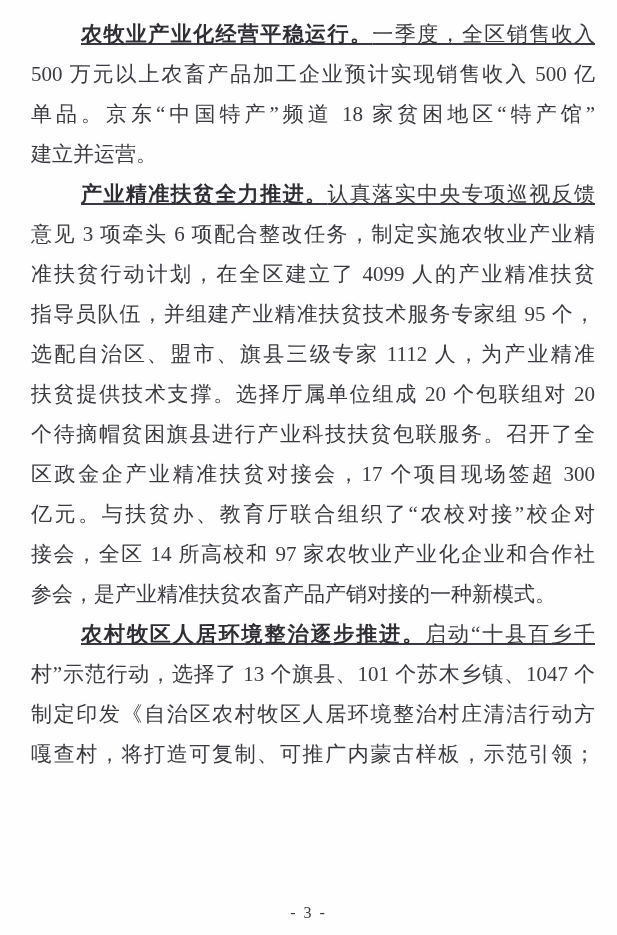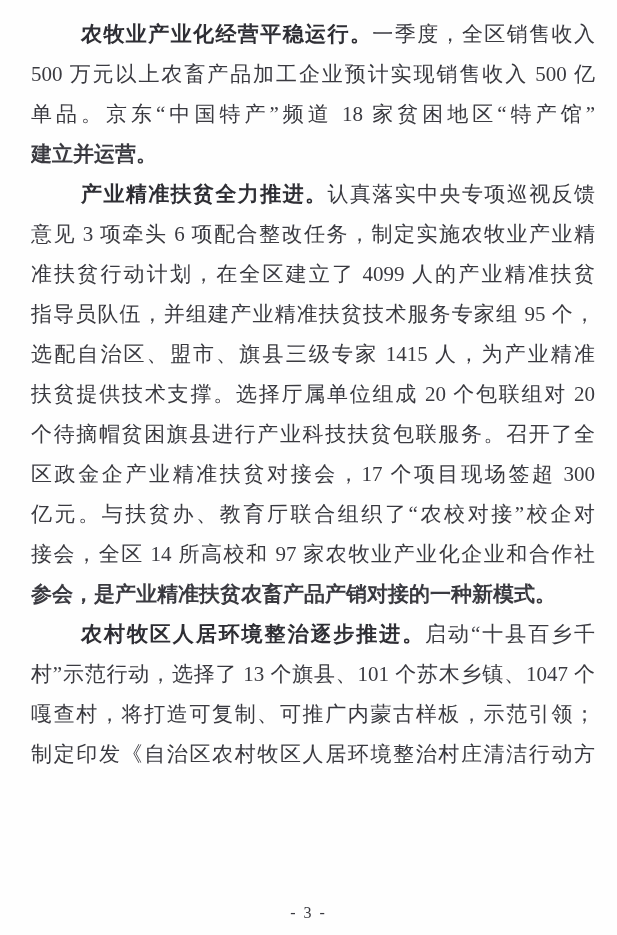--- a/index.html
+++ b/index.html
@@ -25,24 +25,24 @@
     font-size: 21px;
     height: 40px;
     line-height: 40px;
     text-align: justify;
     text-align-last: justify;
     overflow: hidden;
     white-space: normal;
   }
   .line.last {
     text-align-last: left;
-    font-weight: bold;
   }
   .line.indent {
     text-indent: 50px;
+    text-decoration: underline;
   }
   .lead {
     font-weight: 700;
     color: #2e2e34;
   }
   .footer {
     position: absolute;
     bottom: 13px;
     left: 0;
     width: 617px;
@@ -58,26 +58,26 @@
 <div class="page">
   <div class="text-block">
       <div class="line indent"><span class="lead">农牧业产业化经营平稳运行。</span><span>一季度，全区销售收入</span></div>
       <div class="line"><span>500 万元以上农畜产品加工企业预计实现销售收入 500 亿</span></div>
       <div class="line"><span>单品。京东“中国特产”频道 18 家贫困地区“特产馆”</span></div>
       <div class="line last"><span>建立并运营。</span></div>
       <div class="line indent"><span class="lead">产业精准扶贫全力推进。</span><span>认真落实中央专项巡视反馈</span></div>
       <div class="line"><span>意见 3 项牵头 6 项配合整改任务，制定实施农牧业产业精</span></div>
       <div class="line"><span>准扶贫行动计划，在全区建立了 4099 人的产业精准扶贫</span></div>
       <div class="line"><span>指导员队伍，并组建产业精准扶贫技术服务专家组 95 个，</span></div>
-      <div class="line"><span>选配自治区、盟市、旗县三级专家 1415 人，为产业精准</span></div>
+      <div class="line"><span>选配自治区、盟市、旗县三级专家 1112 人，为产业精准</span></div>
       <div class="line"><span>扶贫提供技术支撑。选择厅属单位组成 20 个包联组对 20</span></div>
       <div class="line"><span>个待摘帽贫困旗县进行产业科技扶贫包联服务。召开了全</span></div>
       <div class="line"><span>区政金企产业精准扶贫对接会，17 个项目现场签超 300</span></div>
       <div class="line"><span>亿元。与扶贫办、教育厅联合组织了“农校对接”校企对</span></div>
       <div class="line"><span>接会，全区 14 所高校和 97 家农牧业产业化企业和合作社</span></div>
       <div class="line last"><span>参会，是产业精准扶贫农畜产品产销对接的一种新模式。</span></div>
       <div class="line indent"><span class="lead">农村牧区人居环境整治逐步推进。</span><span>启动“十县百乡千</span></div>
       <div class="line"><span>村”示范行动，选择了 13 个旗县、101 个苏木乡镇、1047 个</span></div>
+      <div class="line"><span>制定印发《自治区农村牧区人居环境整治村庄清洁行动方</span></div>
       <div class="line"><span>嘎查村，将打造可复制、可推广内蒙古样板，示范引领；</span></div>
-      <div class="line"><span>制定印发《自治区农村牧区人居环境整治村庄清洁行动方</span></div>
     </div>
   <div class="footer">- 3 -</div>
 </div>
 
 </body></html>

